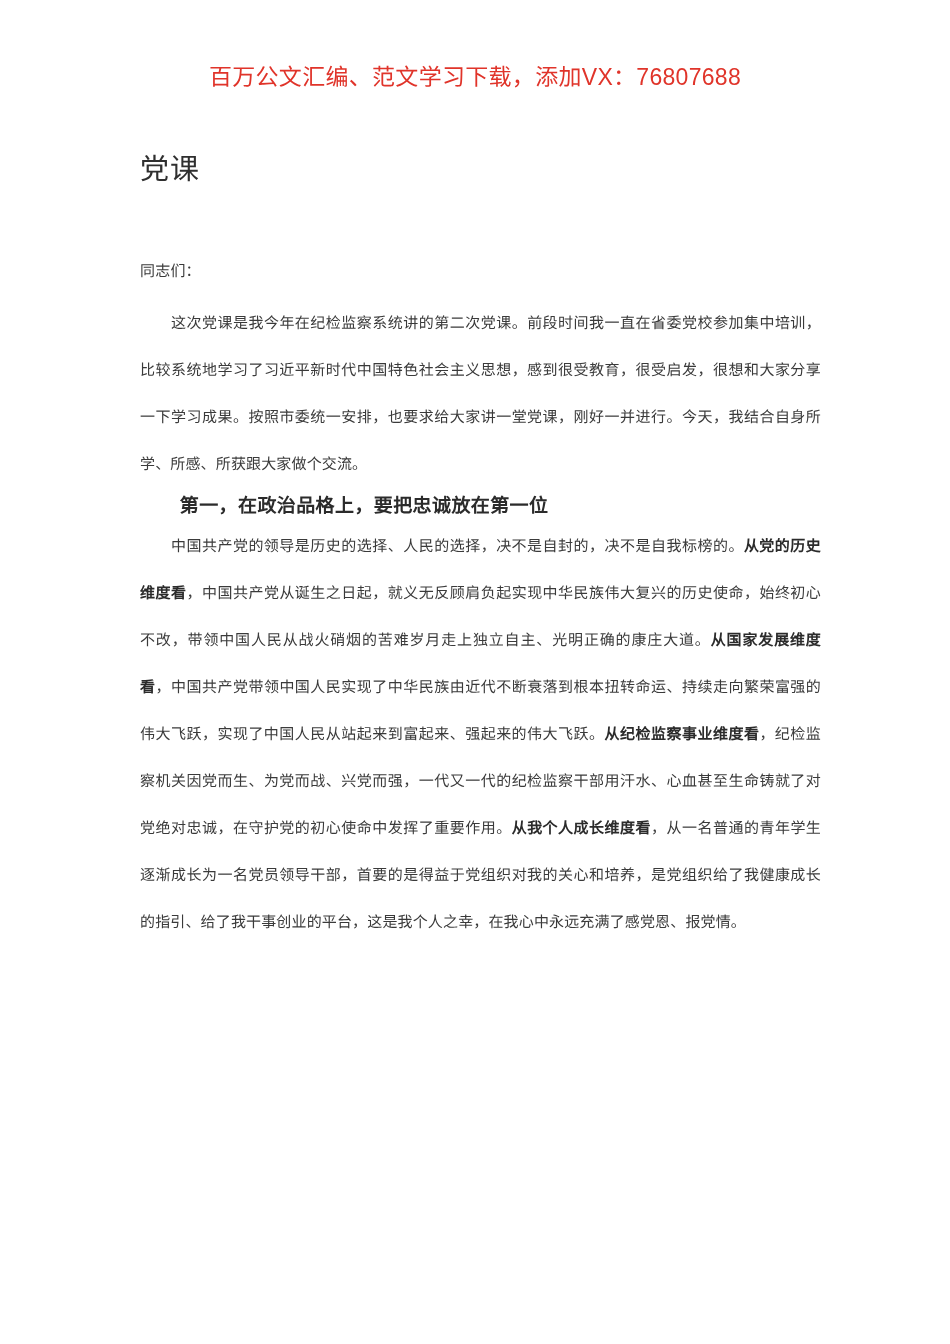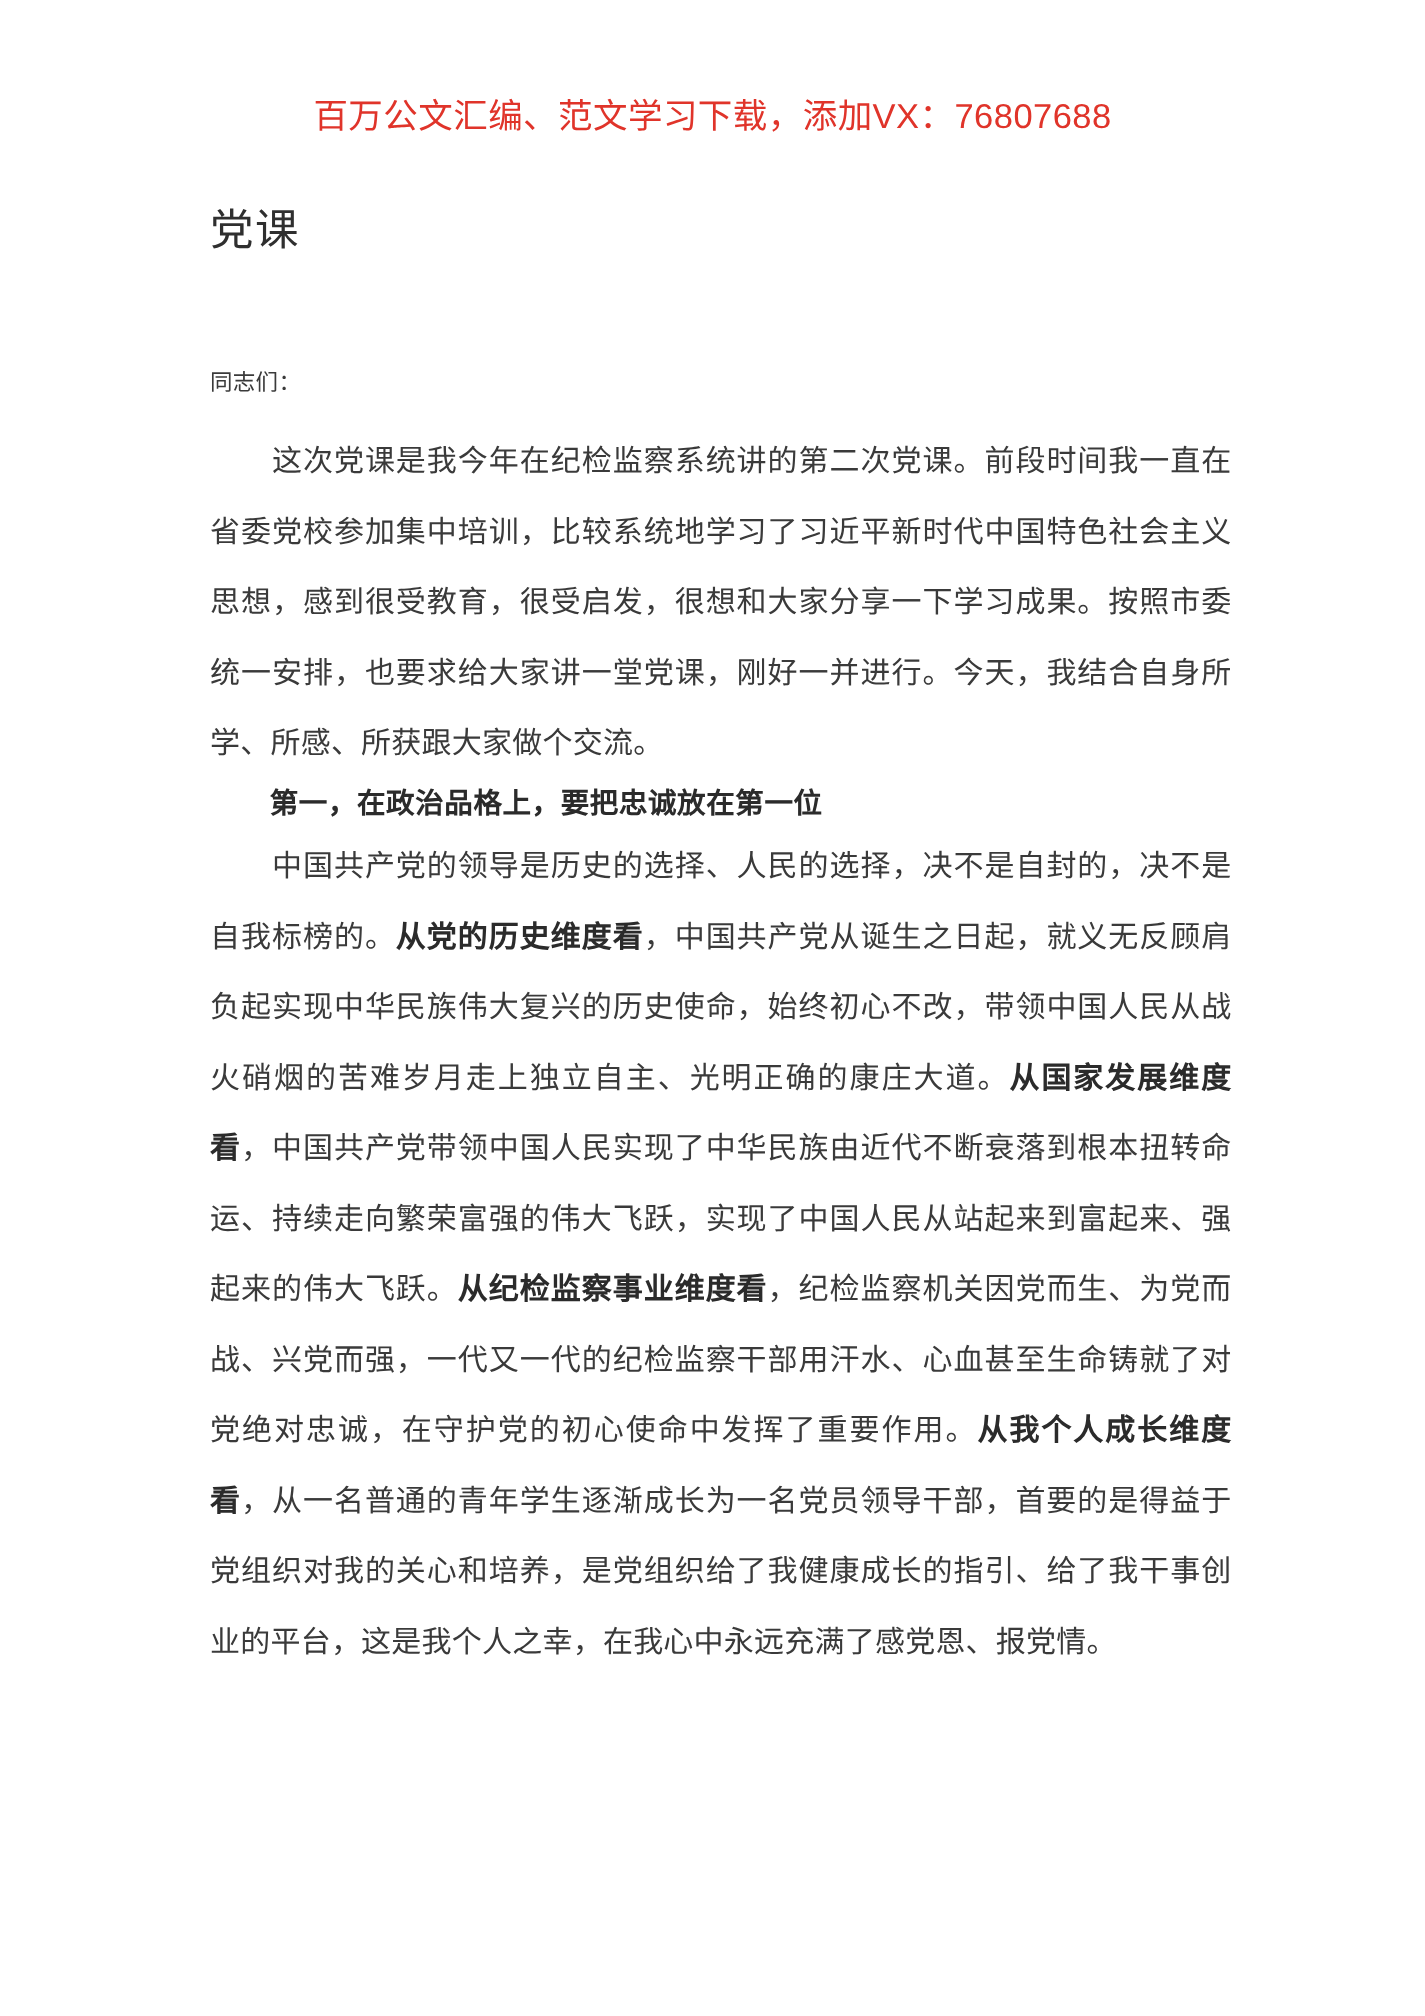--- a/index.html
+++ b/index.html
@@ -35,21 +35,21 @@
     font-weight: 400;
     letter-spacing: 0.3px;
     line-height: 30px;
     white-space: nowrap;
   }
 
   
   .doc {
     position: absolute;
     left: 140px;
-    top: 0;
+    top: 16px;
     width: 681px;
   }
 
   .doc-title {
     font-family: "DejaVu Serif", "Liberation Serif", serif;
     font-size: 29px;
     font-weight: 400;
     color: #2f2f2f;
     line-height: 40px;
     margin: 0;
@@ -60,21 +60,21 @@
   .salutation {
     font-size: 15px;
     color: #3a3a3a;
     line-height: 28px;
     margin: 0;
     padding-top: 68px;
     letter-spacing: 0.2px;
   }
 
   .para {
-    font-size: 20px;
+    font-size: 15px;
     color: #3a3a3a;
     line-height: 47px;
     margin: 0;
     text-align: justify;
     text-justify: inter-ideograph;
     text-align-last: left;
     letter-spacing: 0.15px;
   }
 
   .para.first-body {
@@ -89,20 +89,21 @@
     font-size: 19px;
     color: #2b2b2b;
     font-weight: bold;
     line-height: 32px;
     margin: 1px;
     letter-spacing: 0.4px;
   }
 
   .para.after-heading {
     margin-top: 2px;
+    font-family: Liberation Serif, serif;
   }
 
   b.inline-strong {
     font-weight: bold;
     color: #2b2b2b;
   }
 </style>
 </head>
 <body>
 

